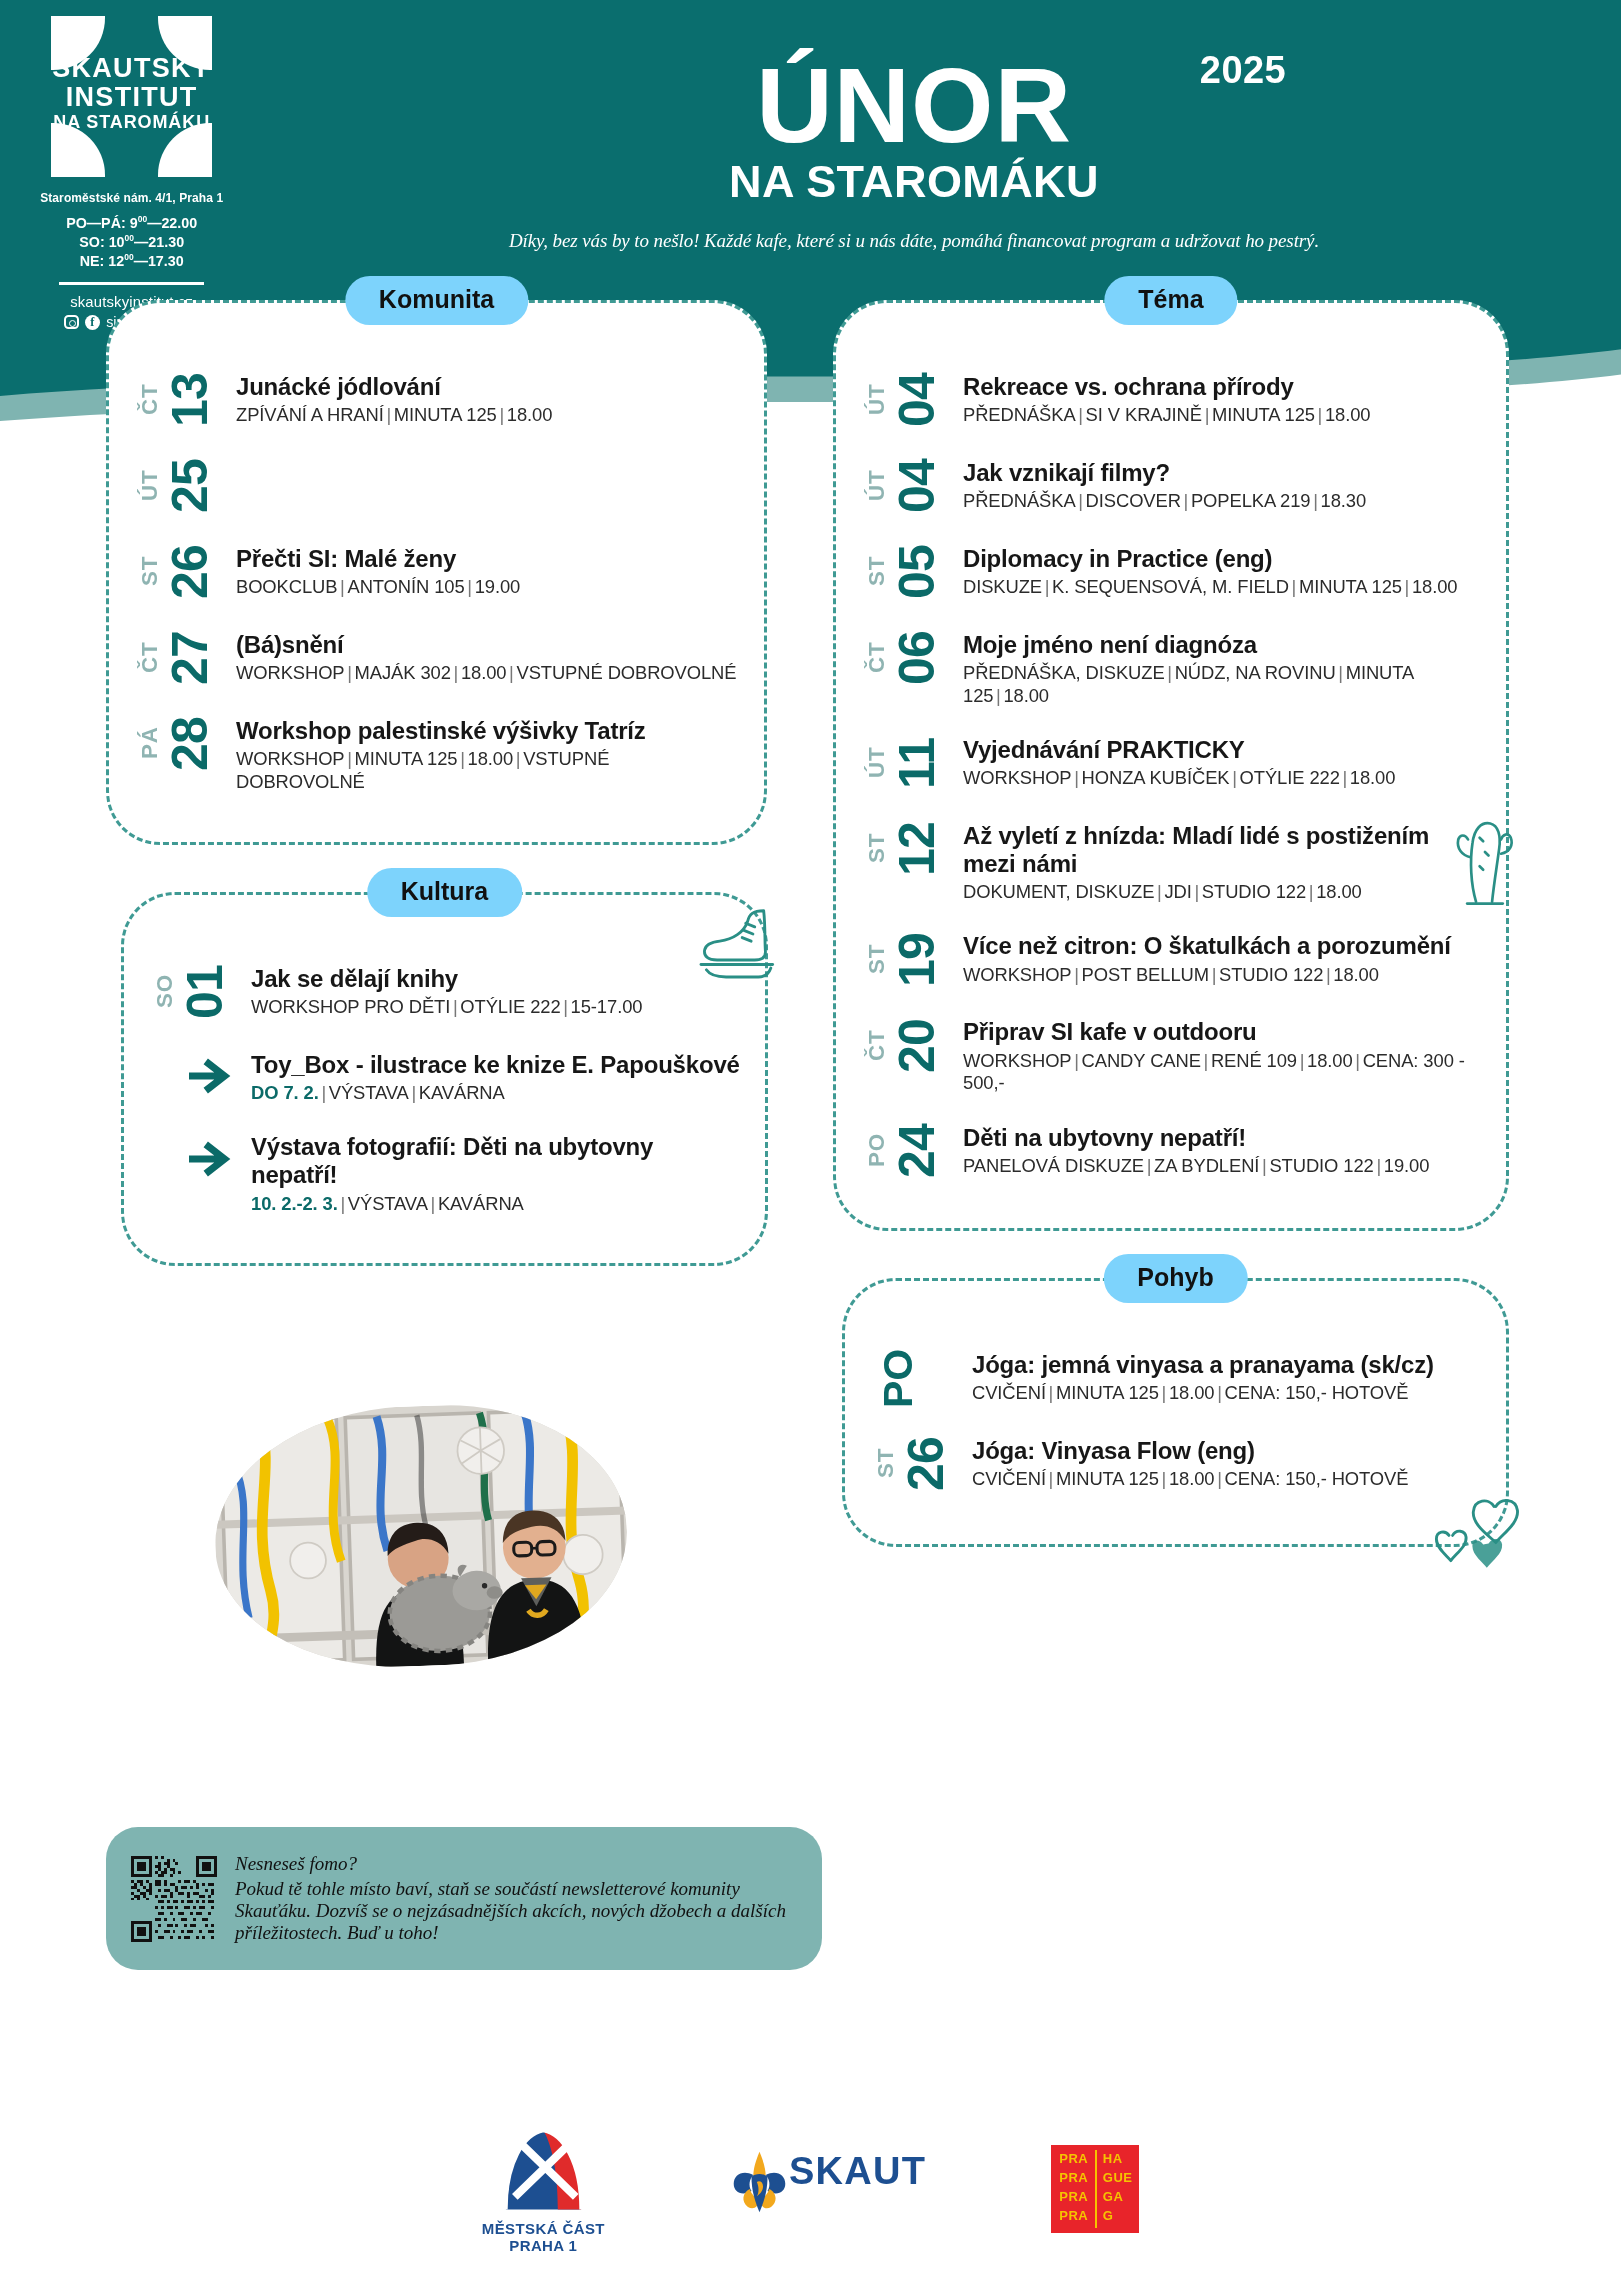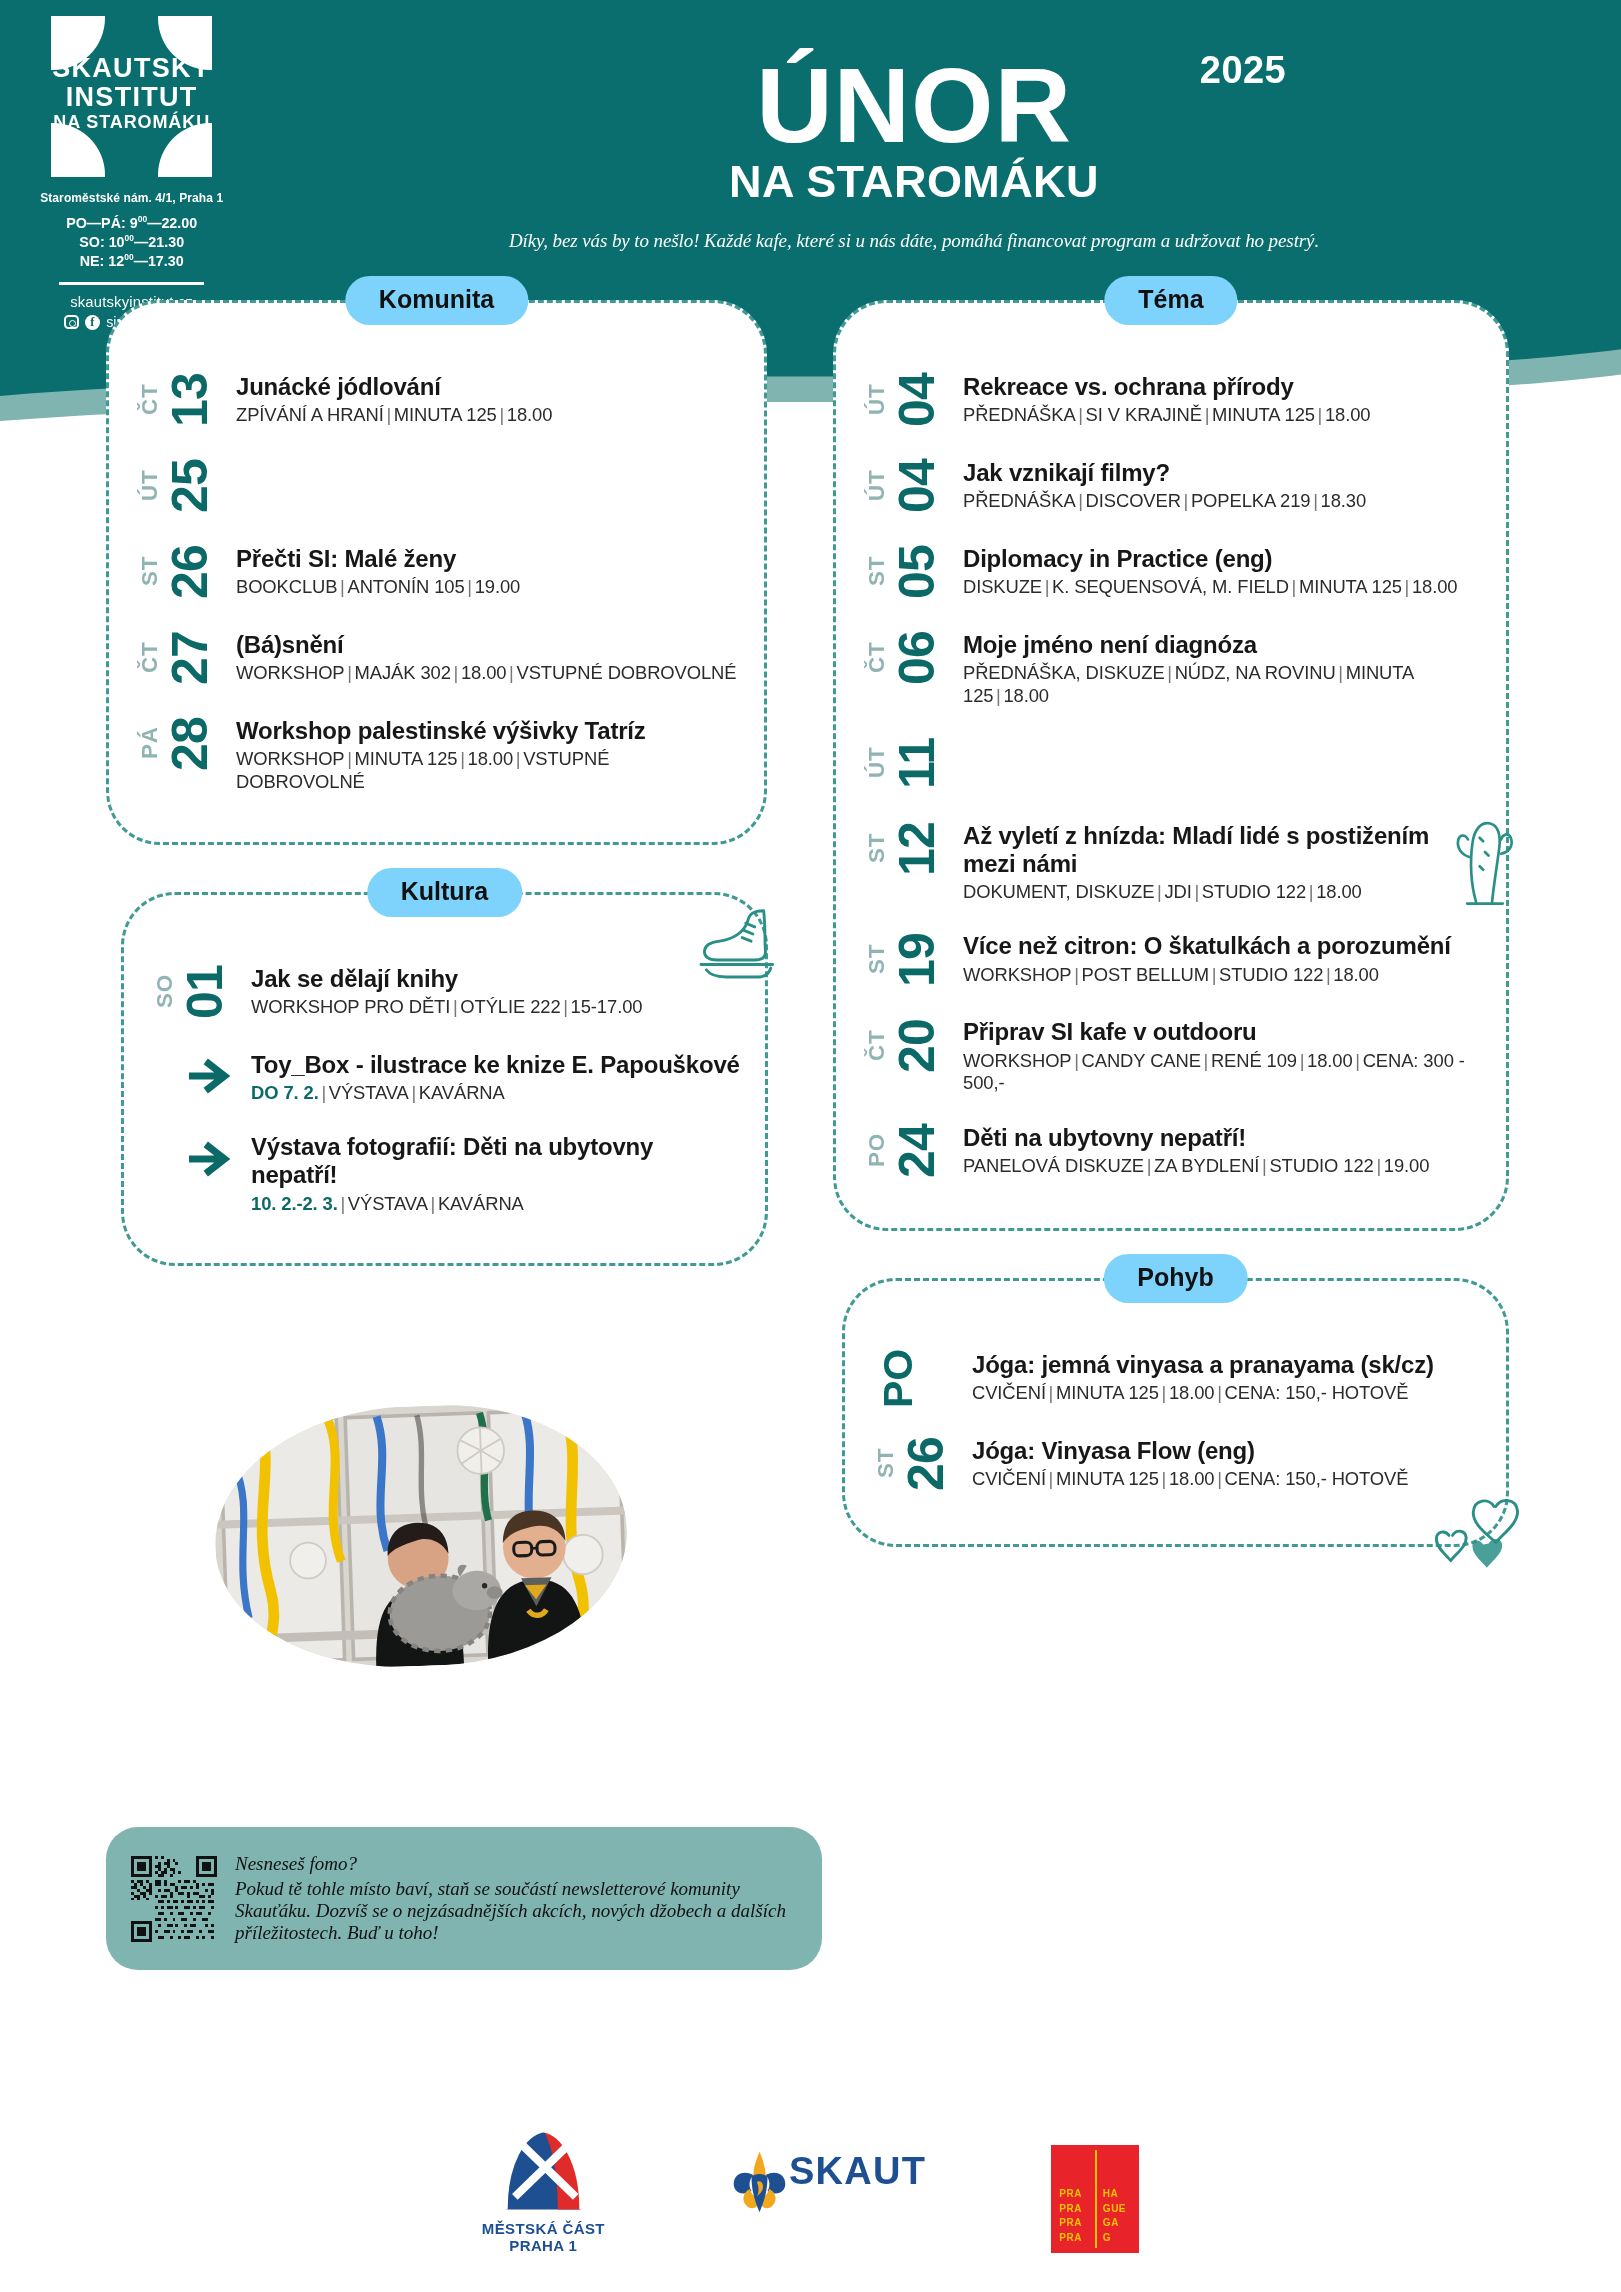--- a/index.html
+++ b/index.html
@@ -160,21 +160,21 @@
 
   
   .footer { position:absolute; left:0; top:2127px; width:1621px; height:166px; }
   .f-logos { display:flex; align-items:flex-start; justify-content:center; gap:125px; }
   .f-item { text-align:center; }
   .mc-text { color:#1d4f91; font-weight:bold; font-size:15px; line-height:1.15; margin-top:3.6px; letter-spacing:0.4px; }
   .skaut-row { display:flex; align-items:flex-start; gap:0; margin-top:23px; }
   .skaut-word { color:#1d4f91; font-weight:bold; font-size:38px; letter-spacing:1.3px; }
   .prg { background:#e8242a; padding:5.4px 0 7.2px; width:88px; margin-top:18px; position:relative; }
   .prg-grid { display:flex; }
-  .prg-col { flex:1; color:#f5c400; font-weight:bold; font-size:10px; line-height:1.45; letter-spacing:0.5px;margin-top:37px; }
+  .prg-col { flex:1; color:#f5c400; font-weight:bold; font-size:13px; line-height:1.45; letter-spacing:0.5px; }
   .prg-col.left { text-align:left; padding-left:8px; }
   .prg-col.right { text-align:left; padding-left:7.2px; }
   .prg-div { position:absolute; left:44px; top:4.5px; bottom:4.5px; width:1.3px; background:#f5c400; }
 </style>
 </head>
 <body>
 
 <div class="header">
   <svg class="header-bg" viewBox="0 0 1810 470" preserveAspectRatio="none">
     <path d="M0,0 H1810 V418 C1400,470 500,430 0,470 Z" fill="#7fb4b1"></path>
@@ -348,20 +348,24 @@
           </div>
           <div class="etext">
             <div class="etitle">Moje jméno není diagnóza</div>
             <div class="emeta"><span>PŘEDNÁŠKA, DISKUZE</span><span class="sep">|</span><span>NÚDZ, NA ROVINU</span><span class="sep">|</span><span>MINUTA 125</span><span class="sep">|</span><span>18.00</span></div>
           </div>
         </div>
         <div class="event">
           <div class="datebox">
             <div class="dow">ÚT</div>
             <div class="daynum">11</div>
+          </div>
+          <div class="etext">
+            <div class="etitle">Vyjednávání PRAKTICKY</div>
+            <div class="emeta"><span>WORKSHOP</span><span class="sep">|</span><span>HONZA KUBÍČEK</span><span class="sep">|</span><span>OTÝLIE 222</span><span class="sep">|</span><span>18.00</span></div>
           </div>
         </div>
         <div class="event">
           <div class="datebox">
             <div class="dow">ST</div>
             <div class="daynum">12</div>
           </div>
           <div class="etext">
             <div class="etitle">Až vyletí z hnízda: Mladí lidé s postižením mezi námi</div>
             <div class="emeta"><span>DOKUMENT, DISKUZE</span><span class="sep">|</span><span>JDI</span><span class="sep">|</span><span>STUDIO 122</span><span class="sep">|</span><span>18.00</span></div>

